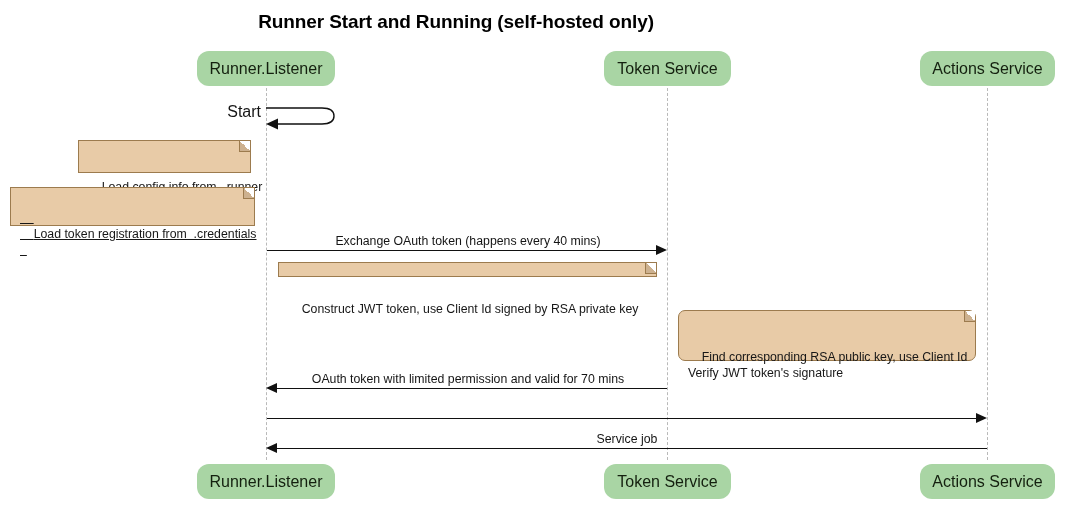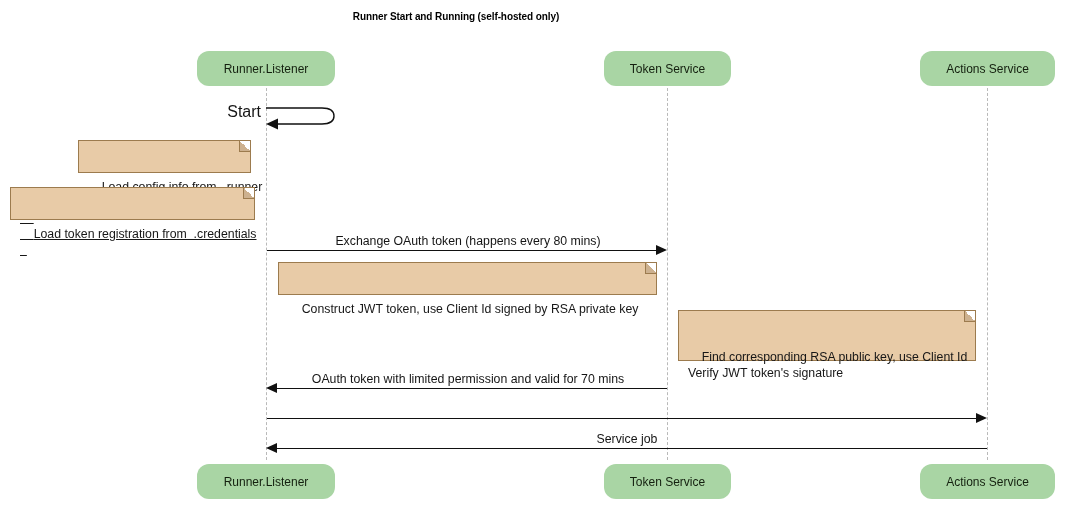--- a/index.html
+++ b/index.html
@@ -18,41 +18,41 @@
   #diagram-root {
     position: absolute;
     inset: 0;
   }
   .title {
     position: absolute;
     top: 11px;
     left: 0;
     width: 912px;
     text-align: center;
-    font-size: 10px;
+    font-size: 19px;
     font-weight: bold;
     color: #000000;
     letter-spacing: -0.1px;
   }
   .lifeline {
     position: absolute;
     top: 88px;
     width: 0;
     height: 372px;
     border-left: 1px dashed #b9b9b9;
   }
   .participant {
     position: absolute;
     height: 35px;
     border-radius: 12px;
     background: #a9d5a4;
     display: flex;
     align-items: center;
     justify-content: center;
-    font-size: 12px;
+    font-size: 16px;
     color: #14200f;
     box-sizing: border-box;
     white-space: nowrap;
   }
   .note {
     position: absolute;
     background: #e8cba7;
     border: 1px solid #9c7b4e;
     box-sizing: border-box;
     font-size: 12.3px;
@@ -146,37 +146,37 @@
       <path d="M 2 8 L 58 8 Q 70 8 70 16 Q 70 24 58 24 L 14 24" fill="none" stroke="#111111" stroke-width="1.4"></path>
       <polygon points="14,18.5 14,29.5 2,24 " fill="#111111"></polygon>
     </svg>
   </div>
 
   <div class="note" style="left:78px; top:140px; width:173px; height:33px;">
     <span class="fold"></span>
     <span>Load config info from  .runner</span>
   </div>
 
-  <div class="note" style="left:10px; top:187px; width:245px; height:33px;text-decoration:underline;">
+  <div class="note" style="left:10px; top:187px; width:245px; height:39px;text-decoration:underline;">
     <span class="fold"></span>
     <span>Load token registration from  .credentials</span>
   </div>
 
-  <div class="note" style="left:278px; top:262px; width:379px; height:33px;">
+  <div class="note" style="left:278px; top:262px; width:379px; height:15px;">
     <span class="fold"></span>
     <span>Construct JWT token, use Client Id signed by RSA private key</span>
   </div>
 
-  <div class="note" style="left:678px; top:310px; width:298px; height:51px;">
+  <div class="note" style="left:678px; top:310px; width:298px; height:51px;border-radius:7px;">
     <span class="fold"></span>
     <span>Find corresponding RSA public key, use Client Id
 Verify JWT token's signature</span>
   </div>
 
-  <div class="msg-label" style="left:468px; top:234px;">Exchange OAuth token (happens every 80 mins)</div>
+  <div class="msg-label" style="left:468px; top:234px;">Exchange OAuth token (happens every 40 mins)</div>
   <div class="msg-line" style="left:267px; top:250px; width:390px;"></div>
   <div class="arrow-head right" style="left:656px; top:244.5px;"></div>
 
   <div class="msg-label" style="left:468px; top:372px;">OAuth token with limited permission and valid for 70 mins</div>
   <div class="msg-line" style="left:277px; top:388px; width:390px;"></div>
   <div class="arrow-head left" style="left:266px; top:382.5px;"></div>
 
   <div class="msg-line" style="left:267px; top:418px; width:710px;"></div>
   <div class="arrow-head right" style="left:976px; top:412.5px;"></div>
 

